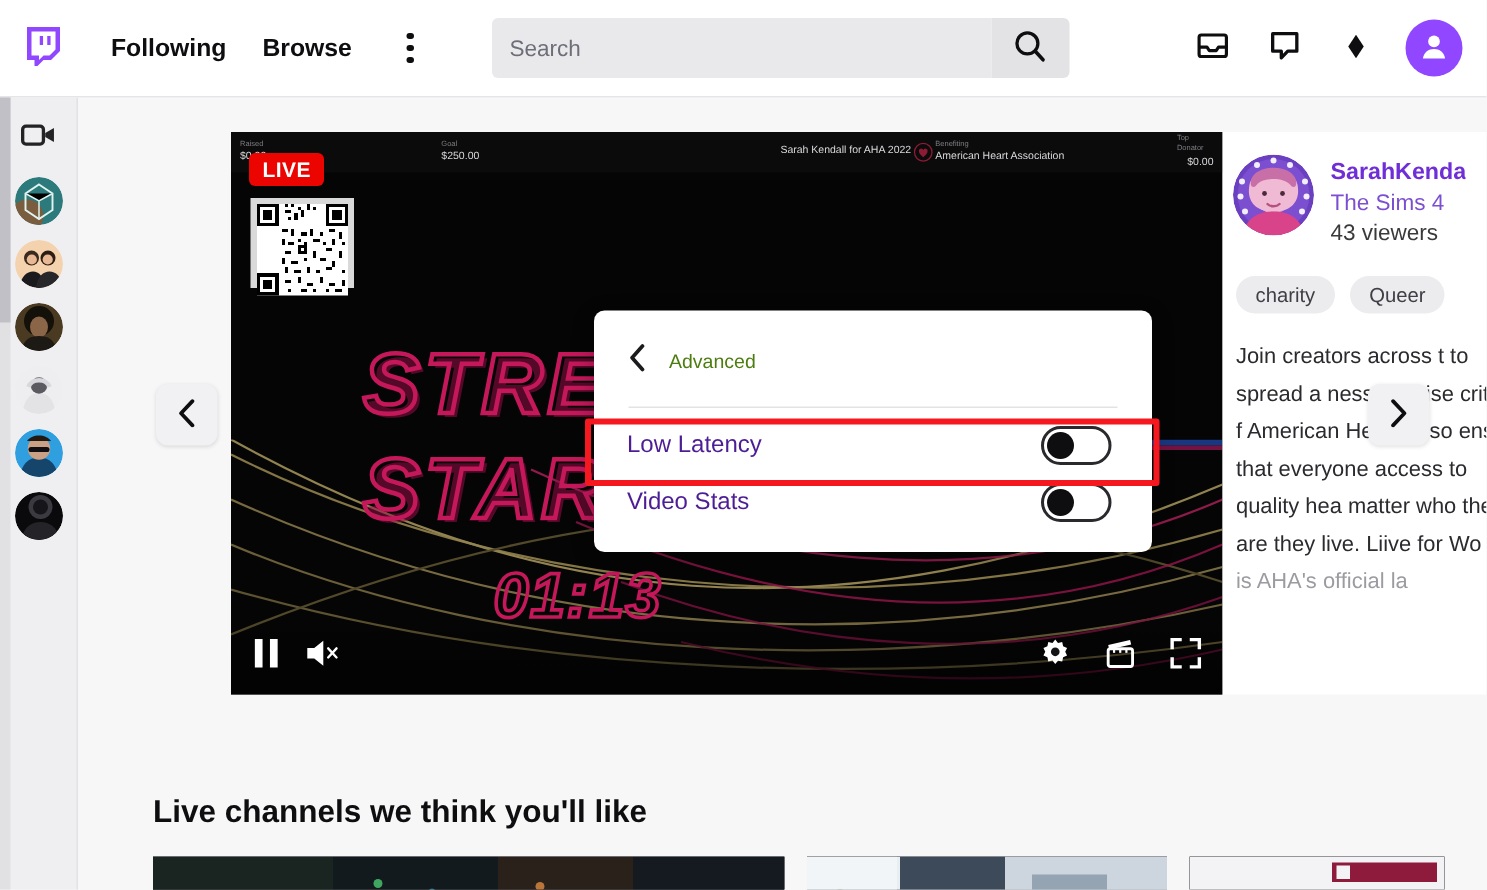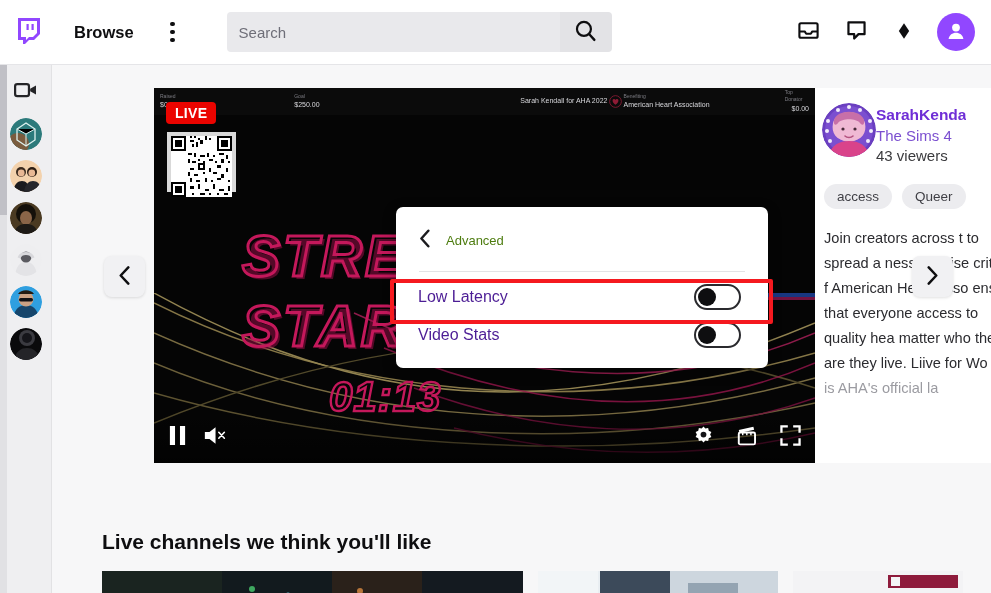--- a/index.html
+++ b/index.html
@@ -172,21 +172,21 @@
   }
   .car-left  { left: 52px;  top: 191px; }
   .car-right { left: 860px; top: 191px; }
 
   
   .info-panel {
     position: absolute; left: 763px; top: 23px;
     width: 176px; height: 375px;
     background: #fff; padding: 15px 0 0 7px; overflow: hidden;
   }
-  .info-head { display: flex; align-items: flex-start; }
+  .info-head { display: flex; gap: 11px; align-items: flex-start; }
   .ch-avatar { width: 54px; height: 54px; border-radius: 50%; overflow: hidden; flex: none; position: relative; }
   .ch-meta { padding-top: 2px; overflow: hidden; white-space: nowrap; }
   .ch-name { font-size: 15.5px; font-weight: bold; color: #6f2ed6; line-height: 1.35; cursor: pointer; }
   .ch-game { font-size: 15px; color: #7b4fd0; line-height: 1.35; cursor: pointer; }
   .ch-viewers { font-size: 15px; color: #3a3a3d; line-height: 1.35; }
   .tag-row { display: flex; gap: 10px; margin: 18px 0 0 2px; }
   .tag {
     background: #ececef; border-radius: 14px;
     padding: 5px 13px; font-size: 13.5px; color: #3f3f45;
     cursor: pointer; white-space: nowrap;
@@ -254,20 +254,21 @@
 <div class="topnav">
   <div class="nav-left">
     <span class="twitch-logo">
       <svg width="30" height="32" viewBox="0 0 30 32">
         <path d="M4 2h22v16l-6 6h-5l-4 4H9v-4H4V2z" fill="#9147ff"></path>
         <path d="M7 5h16v12l-4 4h-4l-3 3v-3H7V5z" fill="#ffffff"></path>
         <rect x="12.5" y="8" width="2.2" height="6" fill="#9147ff"></rect>
         <rect x="17.5" y="8" width="2.2" height="6" fill="#9147ff"></rect>
       </svg>
     </span>
+    <div class="nav-link">Following</div>
     <div class="nav-link">Browse</div>
     <div class="kebab">
       <span></span>
         <span></span>
         <span></span>
     </div>
   </div>
 
   <div class="search-wrap">
     <input class="search-input" type="text" placeholder="Search" style="">
@@ -654,21 +655,21 @@
         </svg>
       </div>
       <div class="ch-meta">
         <div class="ch-name">SarahKenda</div>
         <div class="ch-game">The Sims 4</div>
         <div class="ch-viewers">43 viewers</div>
       </div>
     </div>
 
     <div class="tag-row">
-      <div class="tag">access</div>
+      <div class="tag">charity</div>
       <div class="tag">Queer</div>
     </div>
 
     <div class="ch-desc">
       <span>Join creators across t to spread a ness, &amp; raise crit nds f American Heart Asso ensure that everyone access to quality hea matter who they are they live. Liive for Wo</span>
       <span class="desc-fade">Day is AHA's official la</span>
     </div>
   </div>
 
   <div class="rec-title">Live channels we think you'll like</div>

